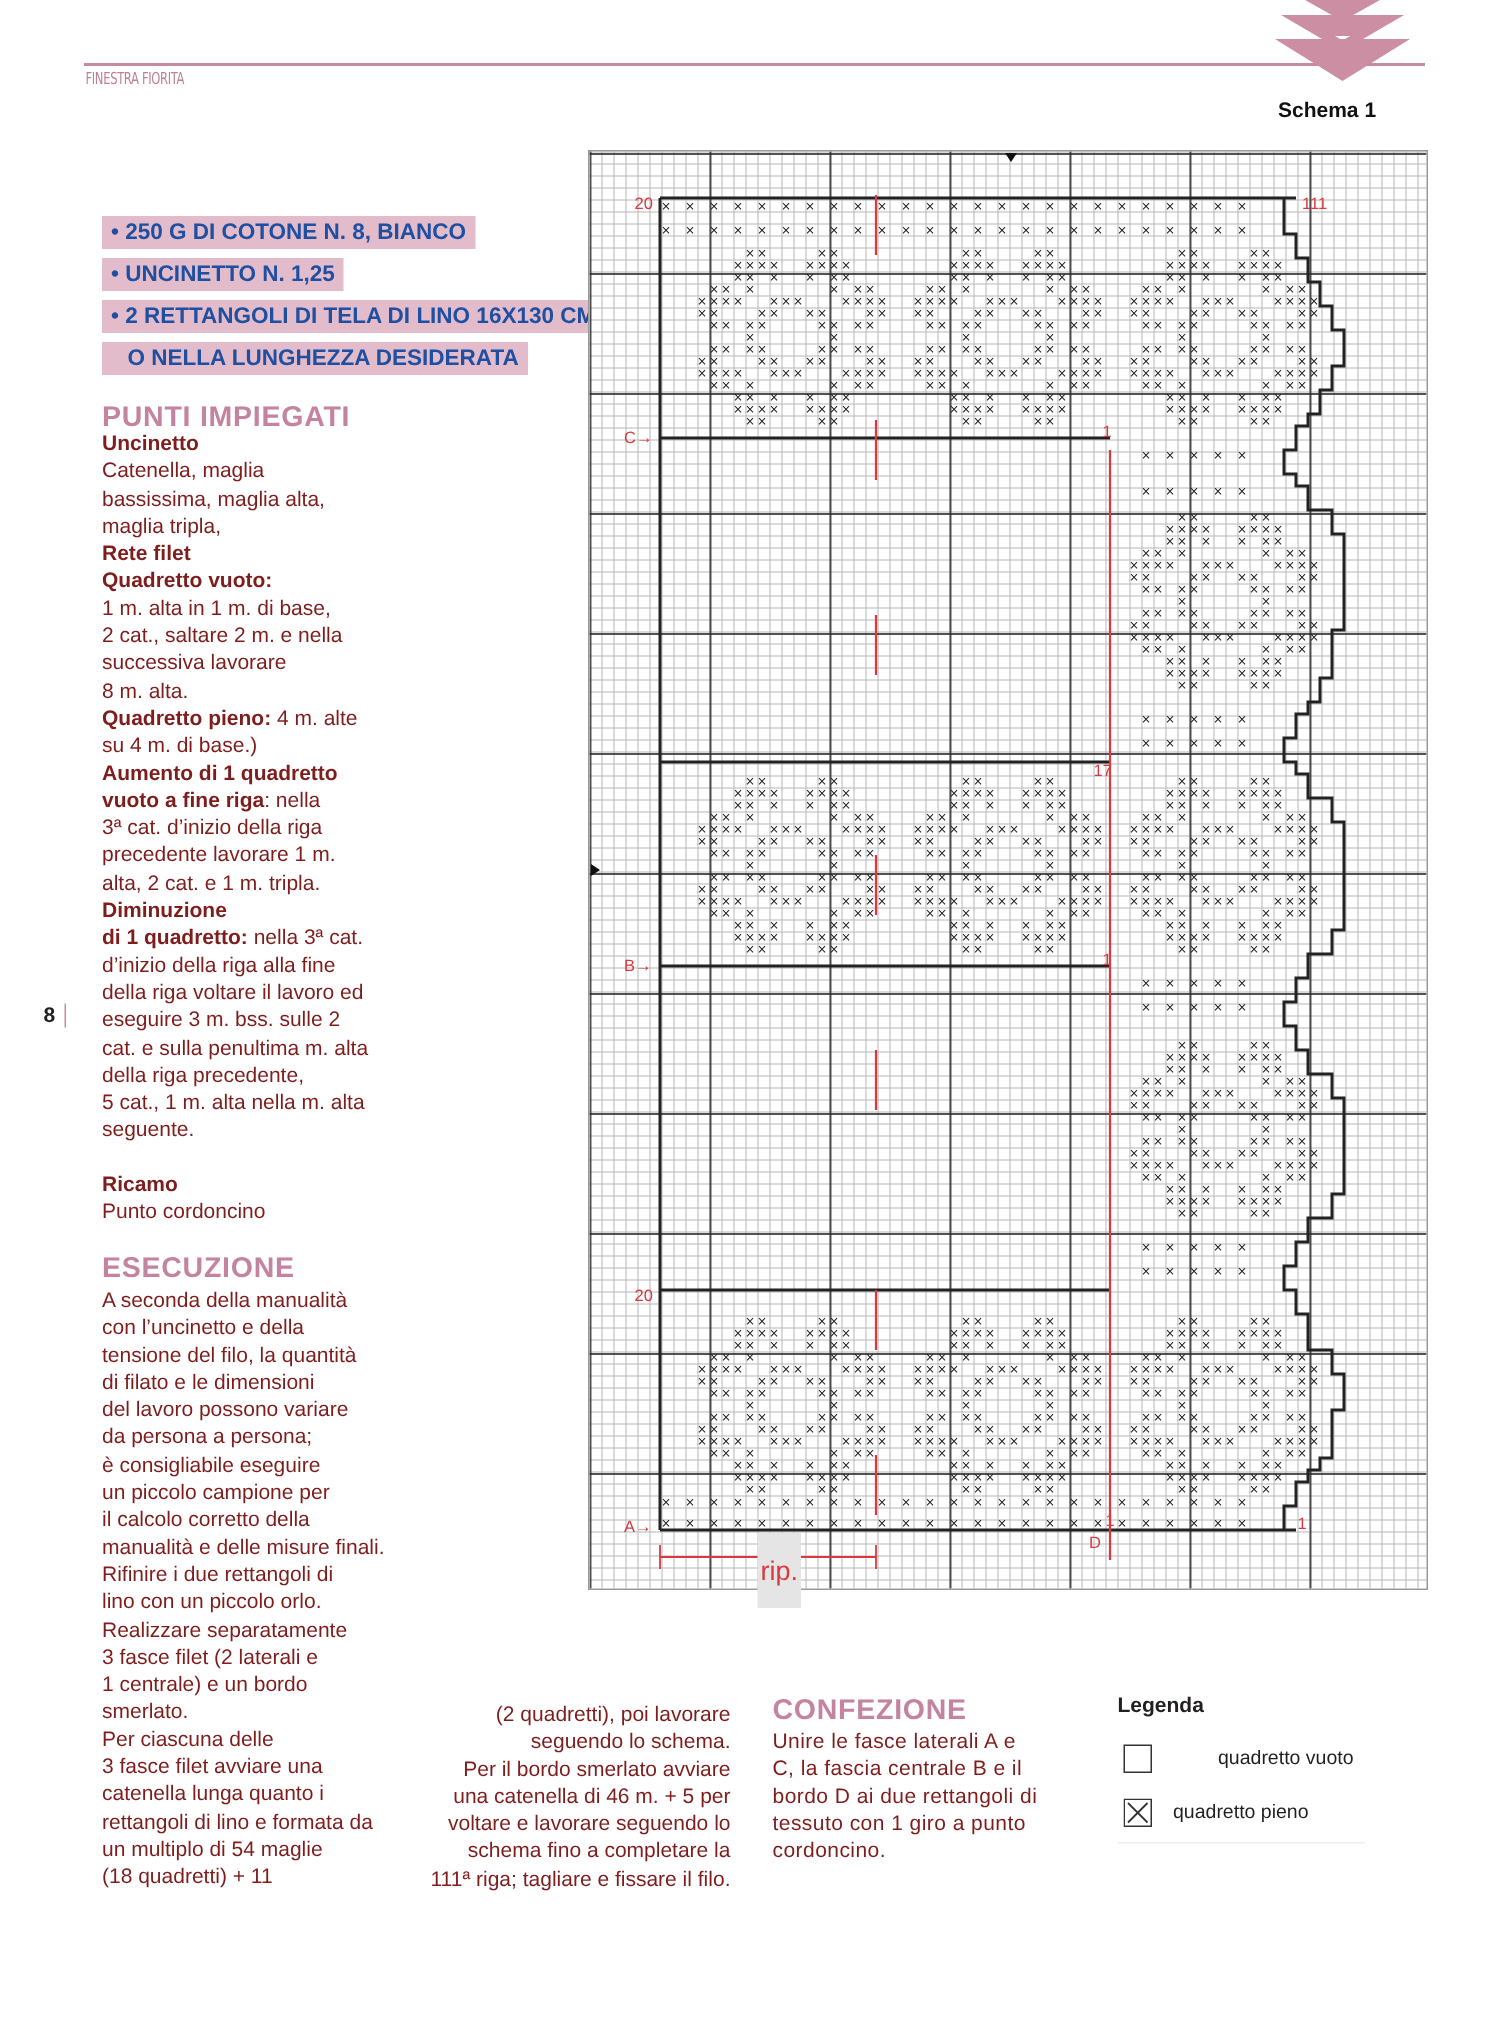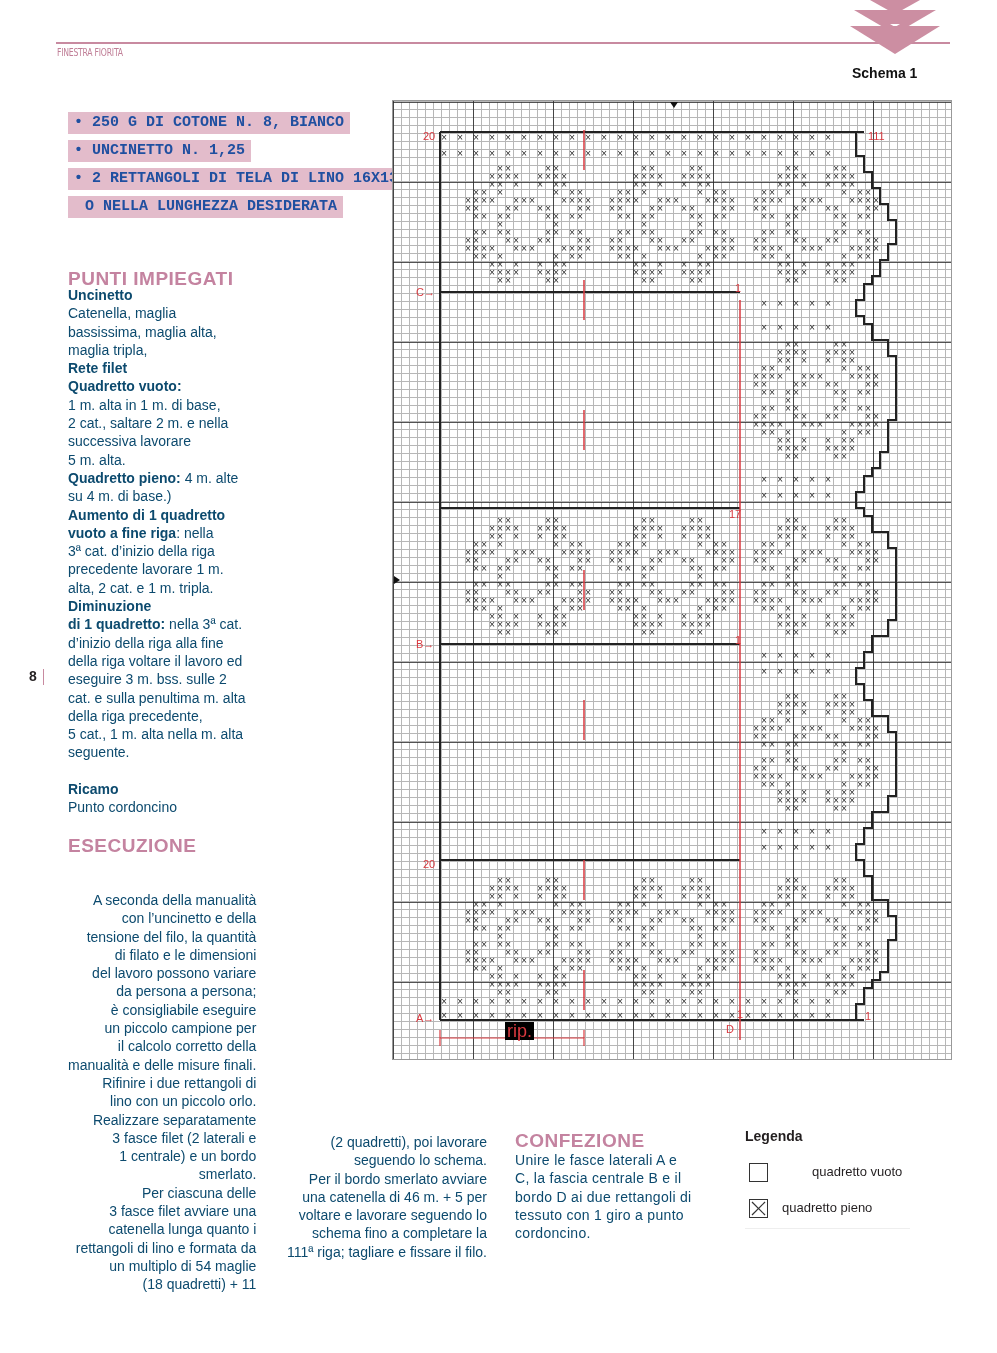--- a/index.html
+++ b/index.html
@@ -2,23 +2,23 @@
 <html><head>
 <meta charset="utf-8">
 <style>
   html,body{margin:0;padding:0;background:#fff;}
   body{width:997px;height:1353px;position:relative;overflow:hidden;font-family:"Liberation Sans",sans-serif;color:#231f20;}
   .abs{position:absolute;}
   .header-rule{left:56px;top:42px;width:894px;height:2px;background:#c88aa0;}
   .section-title{left:57px;top:46px;font-family:"DejaVu Sans Condensed","DejaVu Sans",sans-serif;font-size:11px;color:#c07f97;letter-spacing:-0.3px;transform:scaleX(0.78);transform-origin:left top;}
   .chev{left:850px;top:0;width:90px;height:56px;}
   .schema-title{left:852px;top:65px;font-weight:bold;font-size:14px;color:#111;text-align:center;}
-  .mat{left:68px;height:22px;background:#e3bccb;color:#1f4fa0;font-family:Liberation Mono, monospace;font-weight:bold;font-size:15px;line-height:22px;padding:0 6px;white-space:nowrap;transform-origin:left top;}
+  .mat{left:68px;height:22px;background:#e3bccb;color:#1f4fa0;font-family:Liberation Sans, sans-serif;font-weight:bold;font-size:15px;line-height:22px;padding:0 6px;white-space:nowrap;transform-origin:left top;margin-top:32px;}
   .h2{font-weight:bold;font-size:19px;color:#c483a0;letter-spacing:0.5px;}
-  .txt{font-size:14px;line-height:18.3px;color:#0c4a6e;white-space:nowrap;}
+  .txt{font-size:14px;line-height:18.3px;color:#7f1d1d;white-space:nowrap;}
   .txt b{font-weight:bold;}
   .pageno{left:29px;top:668px;font-weight:bold;font-size:14px;}
   .pageno-bar{left:43px;top:669px;width:1px;height:16px;background:#c88aa0;}
   .grid{left:392px;top:100px;width:558px;height:958px;
     background-color:#fff;
     background-image:
       linear-gradient(to right, rgba(40,40,40,.8) 1.4px, transparent 1.4px),
       linear-gradient(to bottom, rgba(40,40,40,.8) 1.4px, transparent 1.4px),
       linear-gradient(to right, #b7b7b7 1px, transparent 1px),
       linear-gradient(to bottom, #b7b7b7 1px, transparent 1px);
@@ -53,21 +53,21 @@
 <div class="abs txt" id="punti" style="left:68px;top:286px;">
     <div><b>Uncinetto</b></div>
     <div>Catenella, maglia</div>
     <div>bassissima, maglia alta,</div>
     <div>maglia tripla,</div>
     <div><b>Rete filet</b></div>
     <div><b>Quadretto vuoto:</b></div>
     <div>1 m. alta in 1 m. di base,</div>
     <div>2 cat., saltare 2 m. e nella</div>
     <div>successiva lavorare</div>
-    <div>5 m. alta.</div>
+    <div>8 m. alta.</div>
     <div><b>Quadretto pieno:</b> 4 m. alte</div>
     <div>su 4 m. di base.)</div>
     <div><b>Aumento di 1 quadretto</b></div>
     <div><b>vuoto a fine riga</b>: nella</div>
     <div>3ª cat. d’inizio della riga</div>
     <div>precedente lavorare 1 m.</div>
     <div>alta, 2 cat. e 1 m. tripla.</div>
     <div><b>Diminuzione</b></div>
     <div><b>di 1 quadretto:</b> nella 3ª cat.</div>
     <div>d’inizio della riga alla fine</div>
@@ -79,21 +79,21 @@
     <div>seguente.</div>
     <div>&nbsp;</div>
     <div><b>Ricamo</b></div>
     <div>Punto cordoncino</div>
   </div>
 
 <div class="abs pageno">8</div>
 <div class="abs pageno-bar"></div>
 
 <div class="abs h2" style="left:68px;top:835px;">ESECUZIONE</div>
-<div class="abs txt" id="esec1" style="left:68px;top:891px;text-align:right;">
+<div class="abs txt" id="esec1" style="left:68px;top:857px;">
     <div>A seconda della manualità</div>
     <div>con l’uncinetto e della</div>
     <div>tensione del filo, la quantità</div>
     <div>di filato e le dimensioni</div>
     <div>del lavoro possono variare</div>
     <div>da persona a persona;</div>
     <div>è consigliabile eseguire</div>
     <div>un piccolo campione per</div>
     <div>il calcolo corretto della</div>
     <div>manualità e delle misure finali.</div>
@@ -1455,13 +1455,13 @@
 <div class="abs lbl" style="left:416px;top:286px;">C→</div>
 <div class="abs lbl" style="left:735px;top:282px;">1</div>
 <div class="abs lbl" style="left:729px;top:508px;">17</div>
 <div class="abs lbl" style="left:416px;top:638px;">B→</div>
 <div class="abs lbl" style="left:735px;top:634px;">1</div>
 <div class="abs lbl" style="left:423px;top:858px;">20</div>
 <div class="abs lbl" style="left:416px;top:1012px;">A→</div>
 <div class="abs lbl" style="left:726px;top:1023px;">D</div>
 <div class="abs lbl" style="left:737px;top:1008px;">1</div>
 <div class="abs lbl" style="left:865px;top:1010px;">1</div>
-<div class="abs lbl" style="left:505px;top:1022px;font-size:18px;background:#000000;padding:0 2px;line-height:18px;">rip.</div>
+<div class="abs lbl" style="left:505px;top:1022px;font-size:18px;background:#e5e5e5;padding:16px 2px;line-height:18px;">rip.</div>
 
 </body></html>

